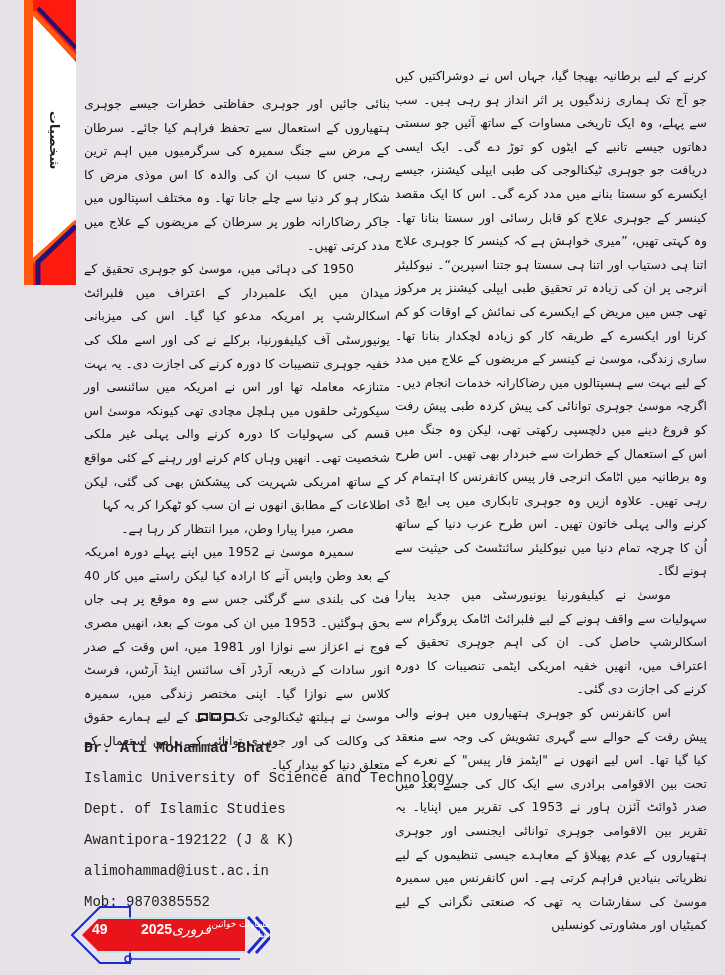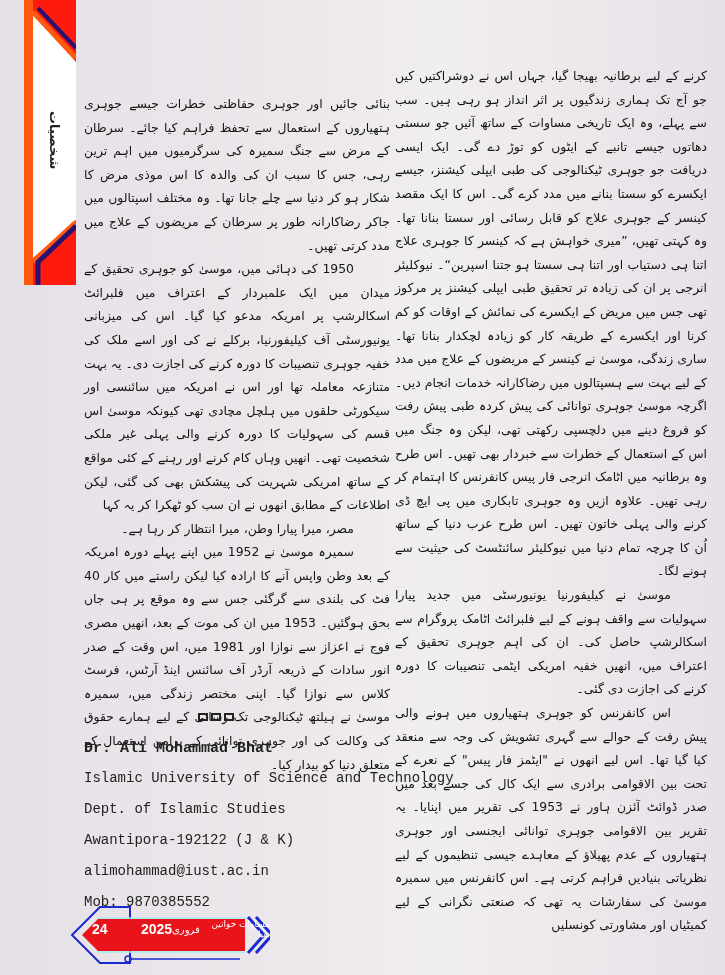--- a/index.html
+++ b/index.html
@@ -41,21 +41,21 @@
   .author { position: absolute; left: 84px; top: 735px; direction: ltr;
     font-family: Liberation Mono, monospace; font-size: 14px; color: #222; }
   .author div { height: 31px; line-height: 31px; }
   .author .name { font-weight: bold; font-size: 15px; height: 28px; line-height: 28px; }
 
   .footer { position: absolute; left: 70px; top: 905px; width: 200px; height: 60px; }
   .footer svg { position: absolute; left: 0; top: 0; }
   .footer-text { position: absolute; top: 12px; height: 24px; display: flex; align-items: center; color: #fff; }
   .page-num { left: 22px; font-weight: bold; font-size: 14px; font-family: "Liberation Sans", sans-serif; }
   .year { left: 55px; font-weight: bold; font-size: 14px; font-family: "Liberation Sans", sans-serif; margin-left: 16px; }
-  .month { left: 102px; font-size: 10px; direction: rtl; }
+  .month { left: 102px; font-size: 14px; direction: rtl; font-style: italic; }
   .mag { left: 130px; font-size: 9px; direction: rtl; }
 </style>
 </head>
 <body>
 
 <div class="page">
 
   <div class="section-tag">
     <svg width="52" height="285" viewBox="0 0 52 285">
       <rect x="0" y="0" width="52" height="285" fill="#ff1a10"></rect>
@@ -101,18 +101,18 @@
     <svg width="200" height="60" viewBox="0 0 200 60">
       <polygon points="2,30 30,2 60,2 60,58 30,58" fill="none" stroke="#1a2ad0" stroke-width="2"></polygon>
       <polygon points="12,30 28,14 175,14 175,46 28,46" fill="#e8141a"></polygon>
       <polyline points="28,13 176,13" stroke="#9ff0f0" stroke-width="1.5"></polyline>
       <polyline points="28,47 176,47" stroke="#9ff0f0" stroke-width="1.5"></polyline>
       <polyline points="178,12 194,30 178,48" fill="none" stroke="#1a2ad0" stroke-width="3"></polyline>
       <polyline points="186,12 202,30 186,48" fill="none" stroke="#1a2ad0" stroke-width="3"></polyline>
       <circle cx="58" cy="54" r="3" fill="none" stroke="#1a2ad0" stroke-width="1.5"></circle>
       <line x1="61" y1="54" x2="170" y2="54" stroke="#1a2ad0" stroke-width="1.5"></line>
     </svg>
-    <div class="footer-text page-num">24</div>
+    <div class="footer-text page-num">49</div>
     <div class="footer-text year">2025</div>
     <div class="footer-text month">فروری</div>
     <div class="footer-text mag">مساوات خواتین دنیا</div>
   </div>
 </div>
 
 </body></html>

